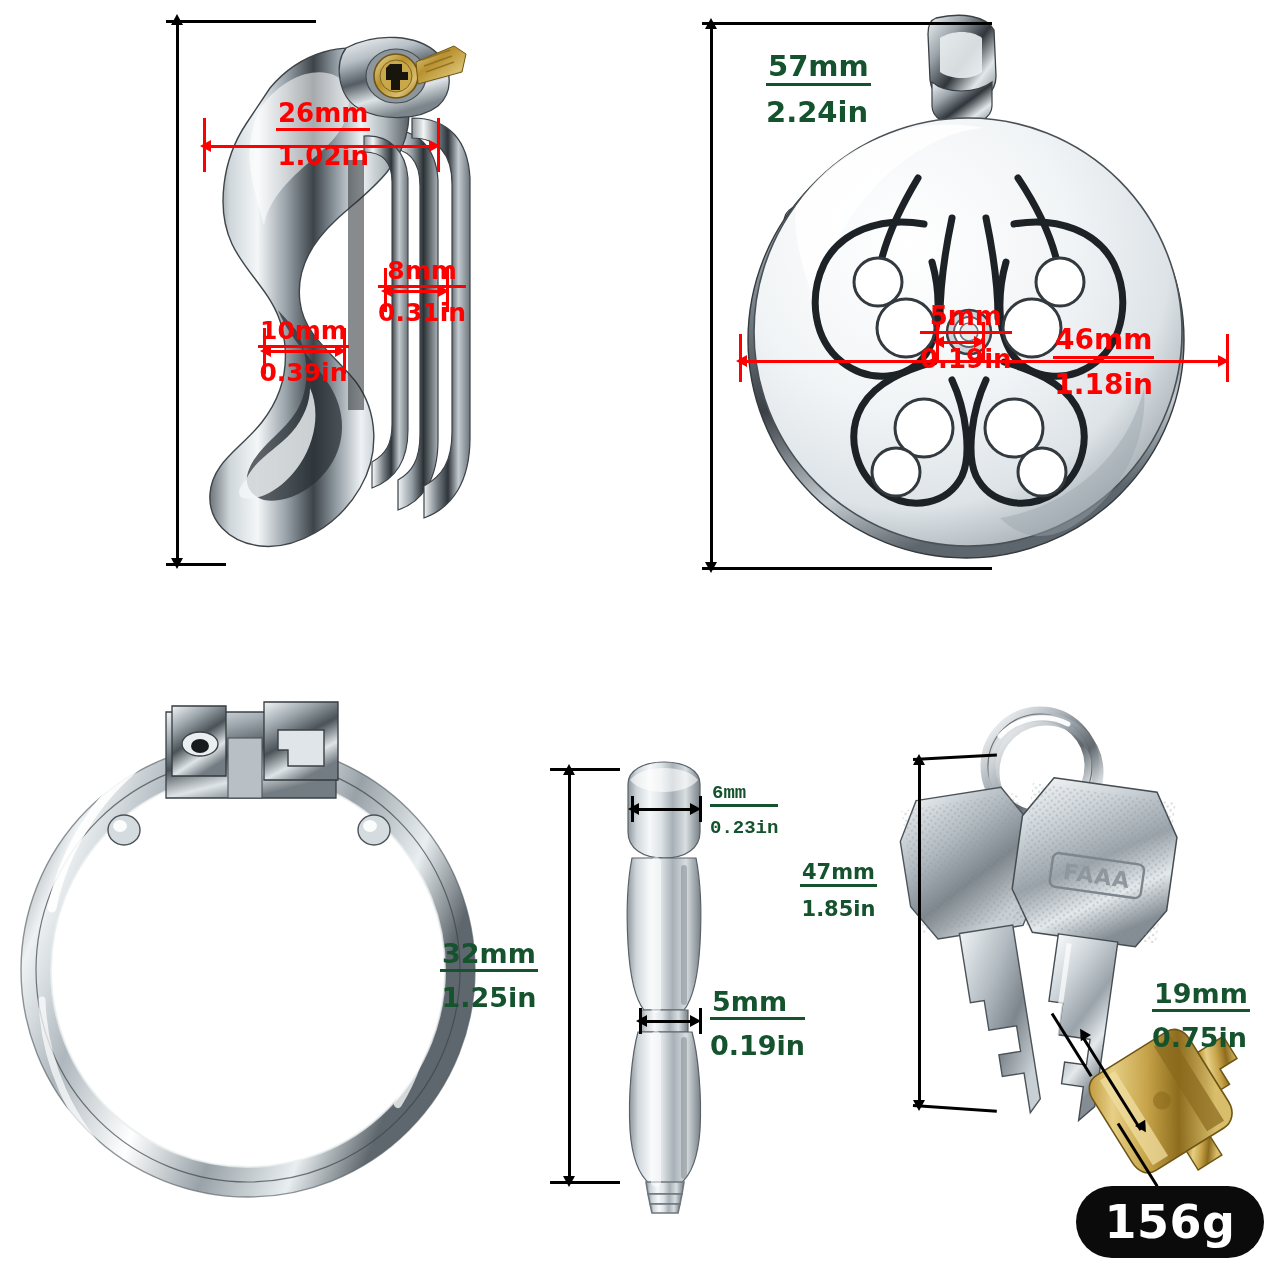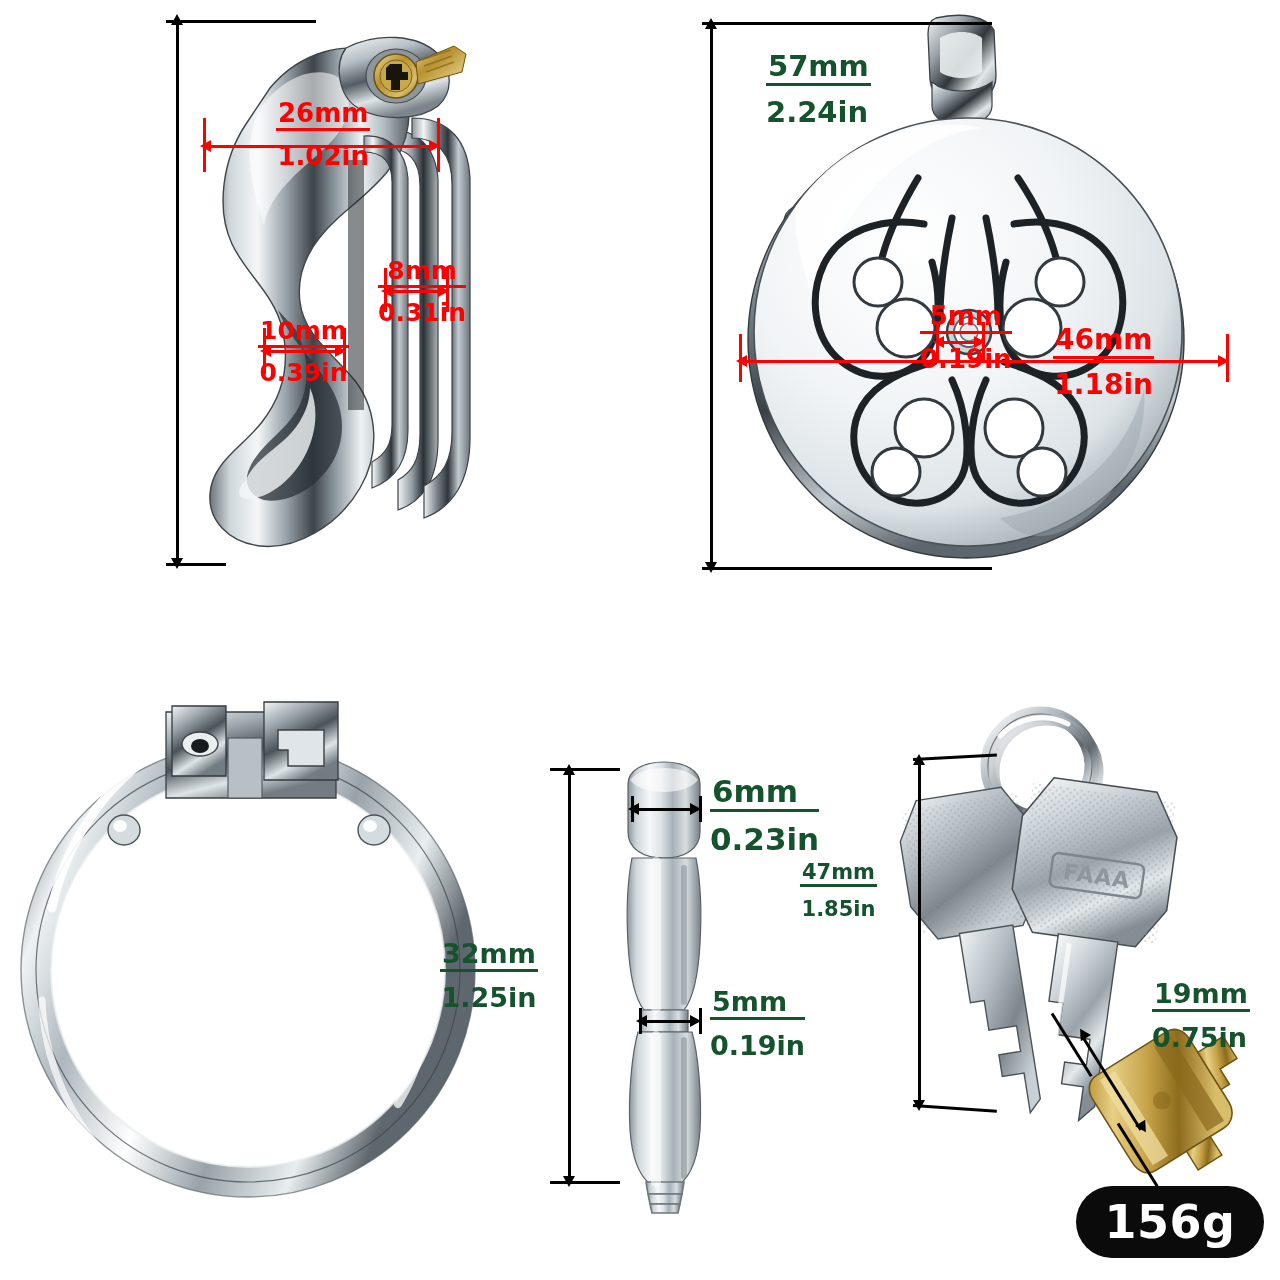--- a/index.html
+++ b/index.html
@@ -388,21 +388,21 @@
     <div class="dimlbl" style="left:-60px; top:240px; font-size:27px;">
       <span class="mm">32mm</span>
       <span class="inch">1.25in</span>
     </div>
 
     <div class="dimline" style="left:132px; top:108px; width:66px; height:3px;"></div>
     <div class="arrowhead ah-left" style="left:128px; top:103px;"></div>
     <div class="arrowhead ah-right" style="left:190px; top:103px;"></div>
     <div class="tick" style="left:131px; top:96px; width:3px; height:26px;"></div>
     <div class="tick" style="left:199px; top:96px; width:3px; height:26px;"></div>
-    <div class="dimlbl" style="left:210px; top:76px; font-size:31px; text-align:left;">
+    <div class="dimlbl" style="left:210px; top:84px; font-size:19px; text-align:left;font-family:Liberation Mono, monospace;">
       <span class="mm">6mm</span>
       <span class="inch">0.23in</span>
     </div>
 
     <div class="dimline" style="left:140px; top:320px; width:58px; height:3px;"></div>
     <div class="arrowhead ah-left" style="left:136px; top:315px;"></div>
     <div class="arrowhead ah-right" style="left:190px; top:315px;"></div>
     <div class="tick" style="left:139px; top:308px; width:3px; height:26px;"></div>
     <div class="tick" style="left:199px; top:308px; width:3px; height:26px;"></div>
     <div class="dimlbl" style="left:210px; top:288px; font-size:27px; text-align:left;">

